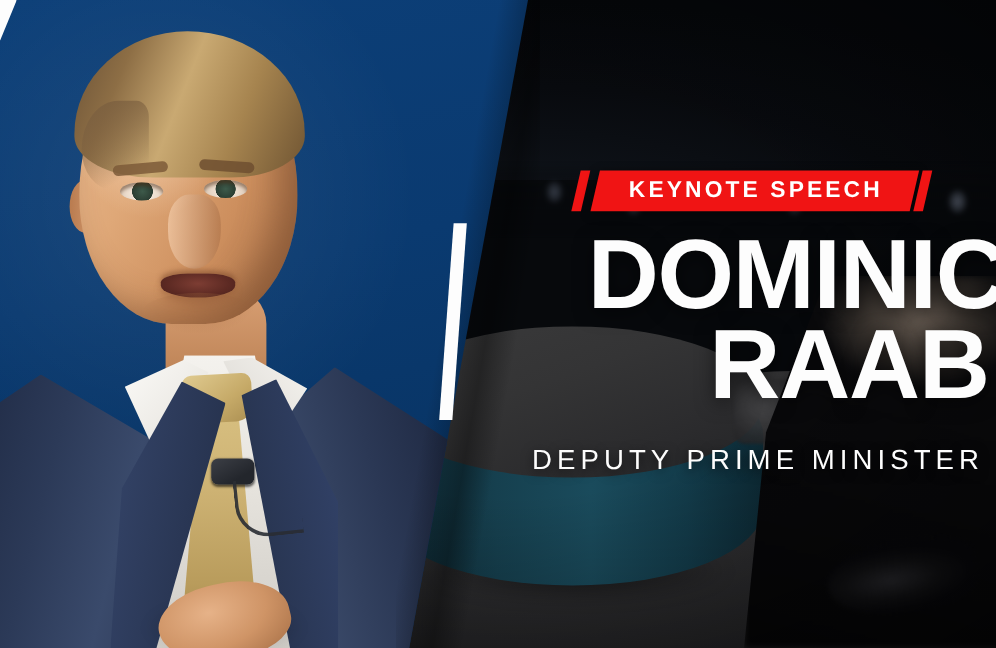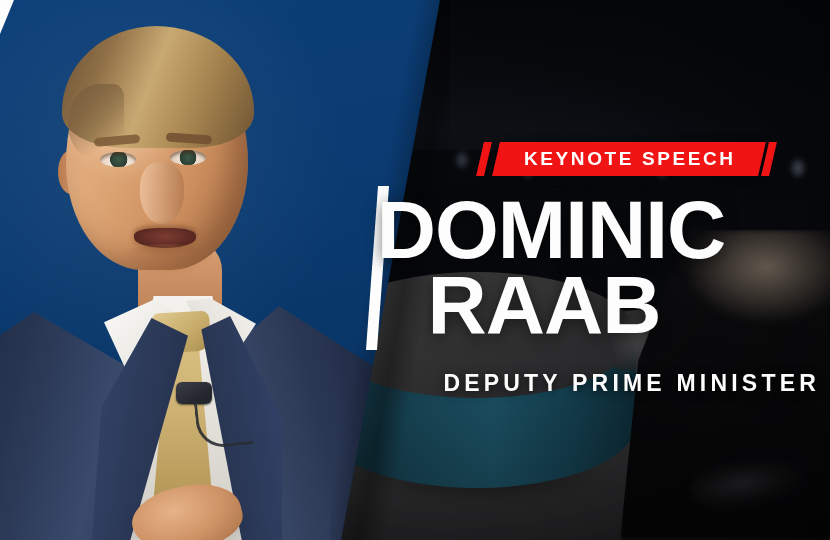--- a/index.html
+++ b/index.html
@@ -304,41 +304,41 @@
     position: absolute; left: 480px; top: 142px; width: 8px; height: 34px;
     background: #f01414; transform: skewX(-13deg);
   }
   .eyebrow-tick-right {
     position: absolute; left: 765px; top: 142px; width: 8px; height: 34px;
     background: #f01414; transform: skewX(-13deg);
   }
 
   .title-block {
     position: absolute; right: 6px; top: 192px; width: 560px;
-    text-align: center;
+    text-align: right;
   }
   .title-line {
     display: block;
     color: #fdfdfd;
     font-family: "Liberation Sans", sans-serif;
     font-weight: bold;
     font-size: 82px;
     line-height: .92;
     letter-spacing: -1px;
     transform: scaleX(1.0);
     text-shadow: 0 3px 16px rgba(0,0,0,.55);
     white-space: nowrap;
   }
   .title-line.l1 { margin-right: -14px; }
   .title-line.l2 { margin-right: 0; }
 
   .subtitle {
     position: absolute; right: 10px; top: 370px;
     color: #fdfdfd;
-    font-size: 23px; font-weight: bold;
+    font-size: 23px; font-weight: normal;
     letter-spacing: 4.2px;
     text-transform: uppercase;
     text-shadow: 0 2px 10px rgba(0,0,0,.7);
     white-space: nowrap;
   }
 </style>
 </head>
 <body>
 
 <div id="stage">

